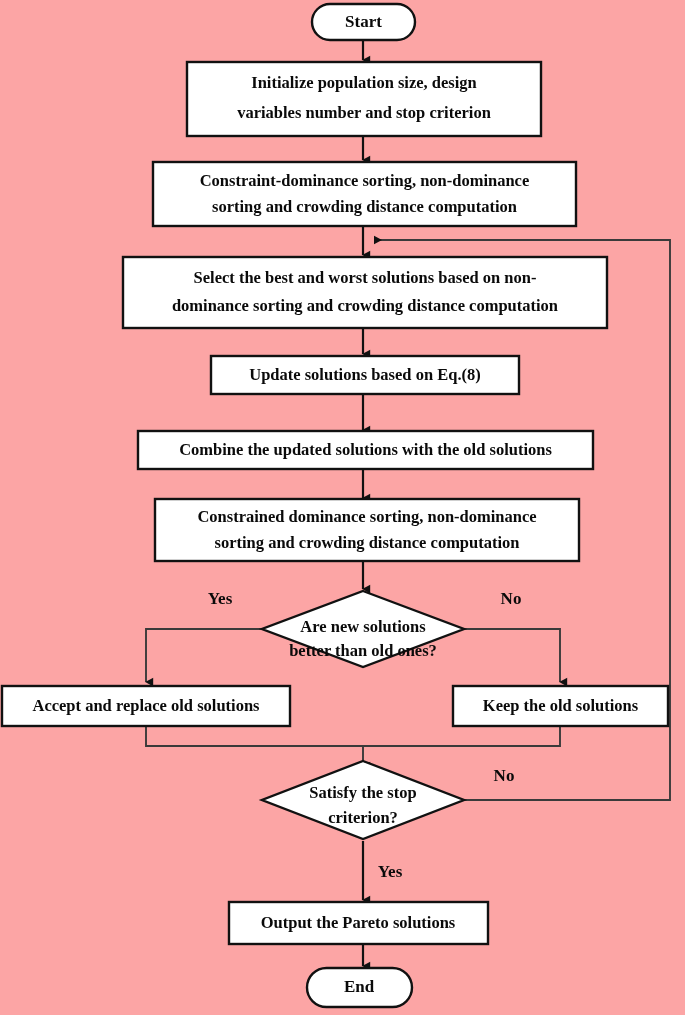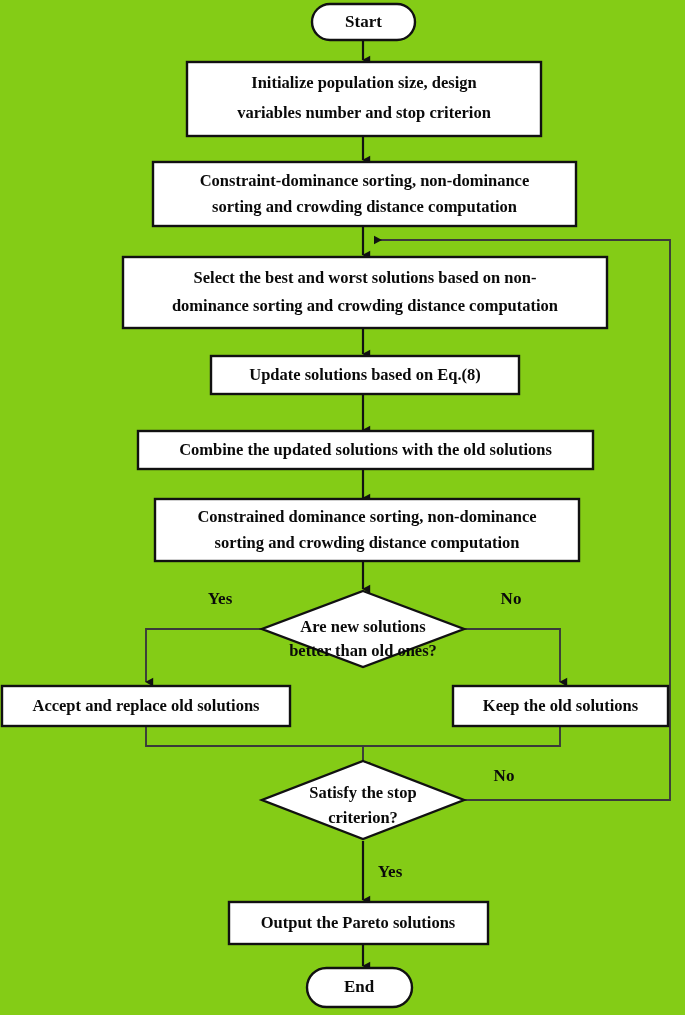--- a/index.html
+++ b/index.html
@@ -4,21 +4,21 @@
 <style>
   html, body {
     margin: 0;
     padding: 0;
     background: #ffffff;
   }
   #flowchart-root {
     position: relative;
     width: 685px;
     height: 1015px;
-    background: #84cc16;
+    background: #fca5a5;
     font-family: "Liberation Serif", "DejaVu Serif", serif;
     overflow: hidden;
   }
   svg#flow-svg {
     position: absolute;
     top: 0;
     left: 0;
     width: 685px;
     height: 1015px;
   }

